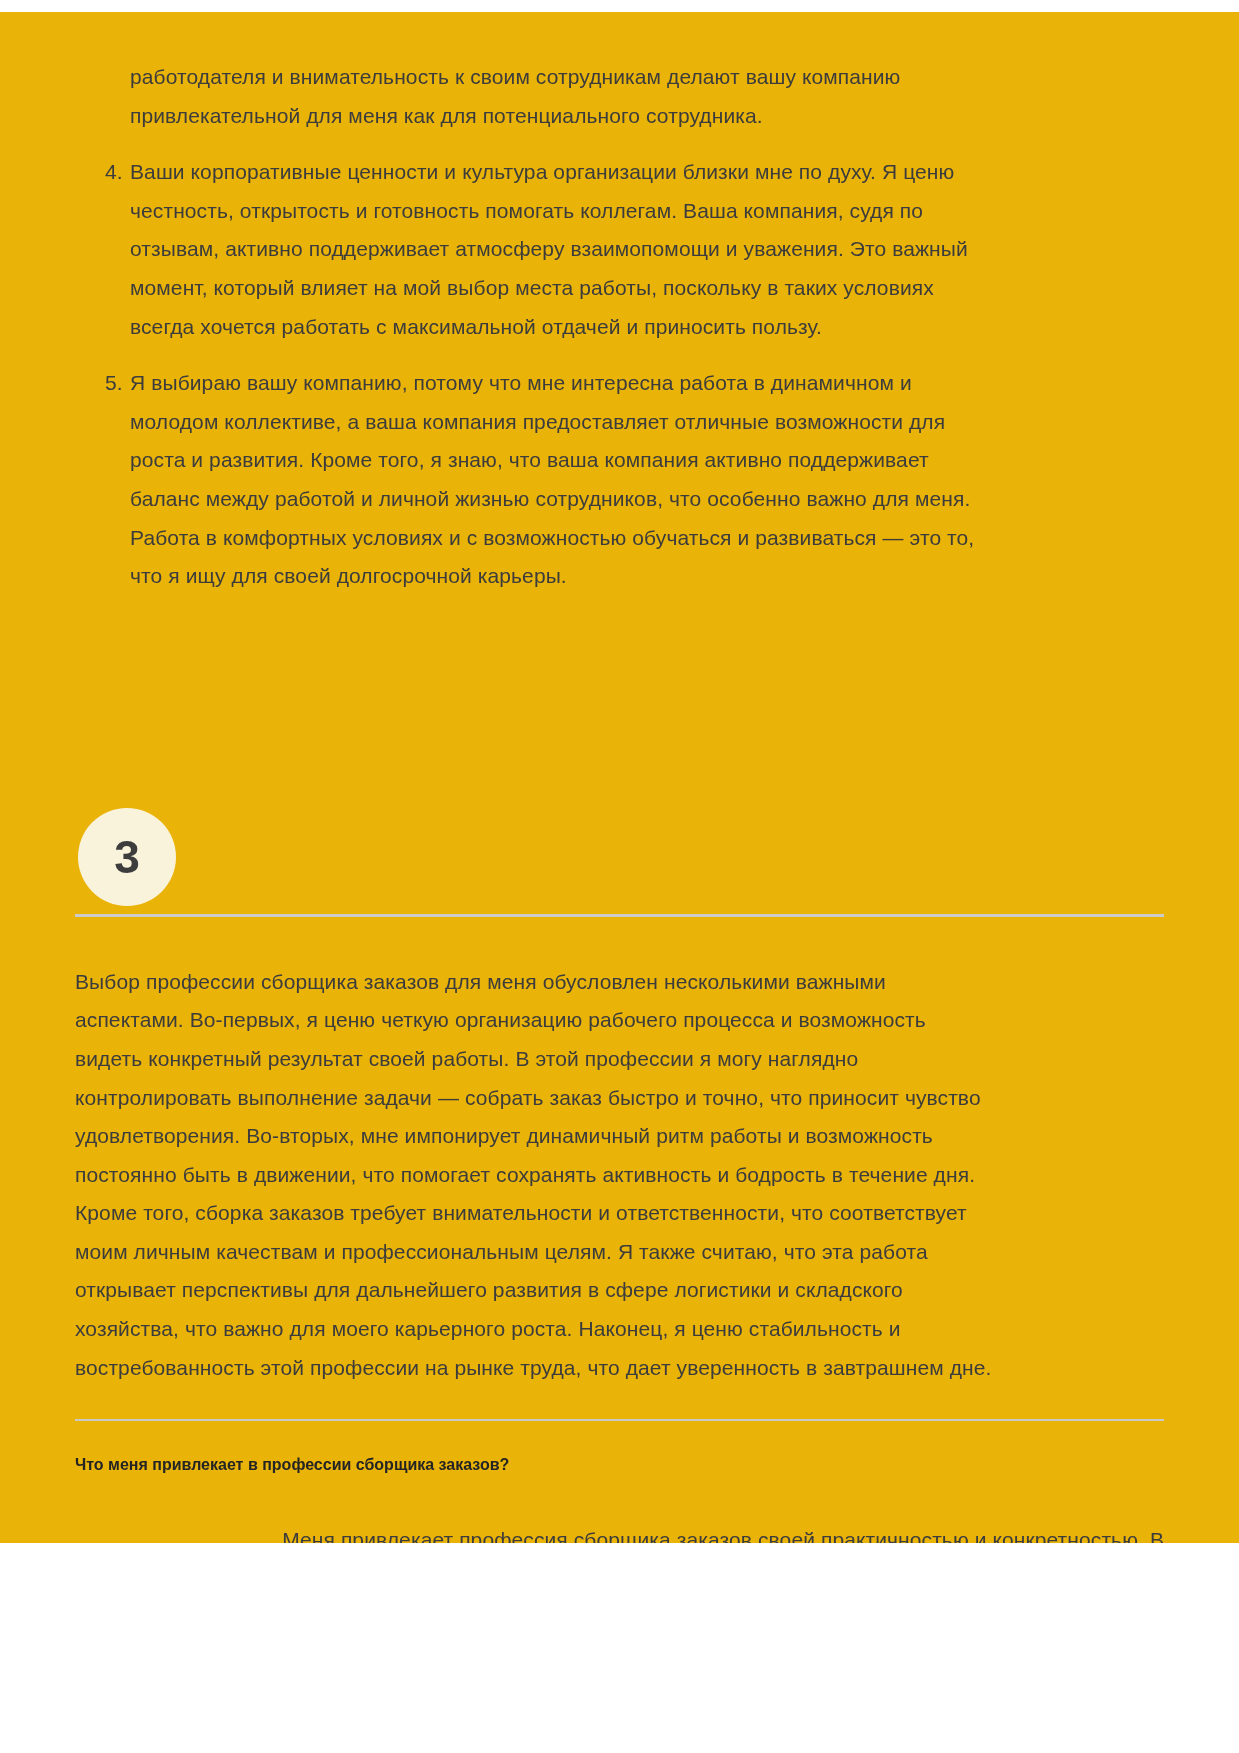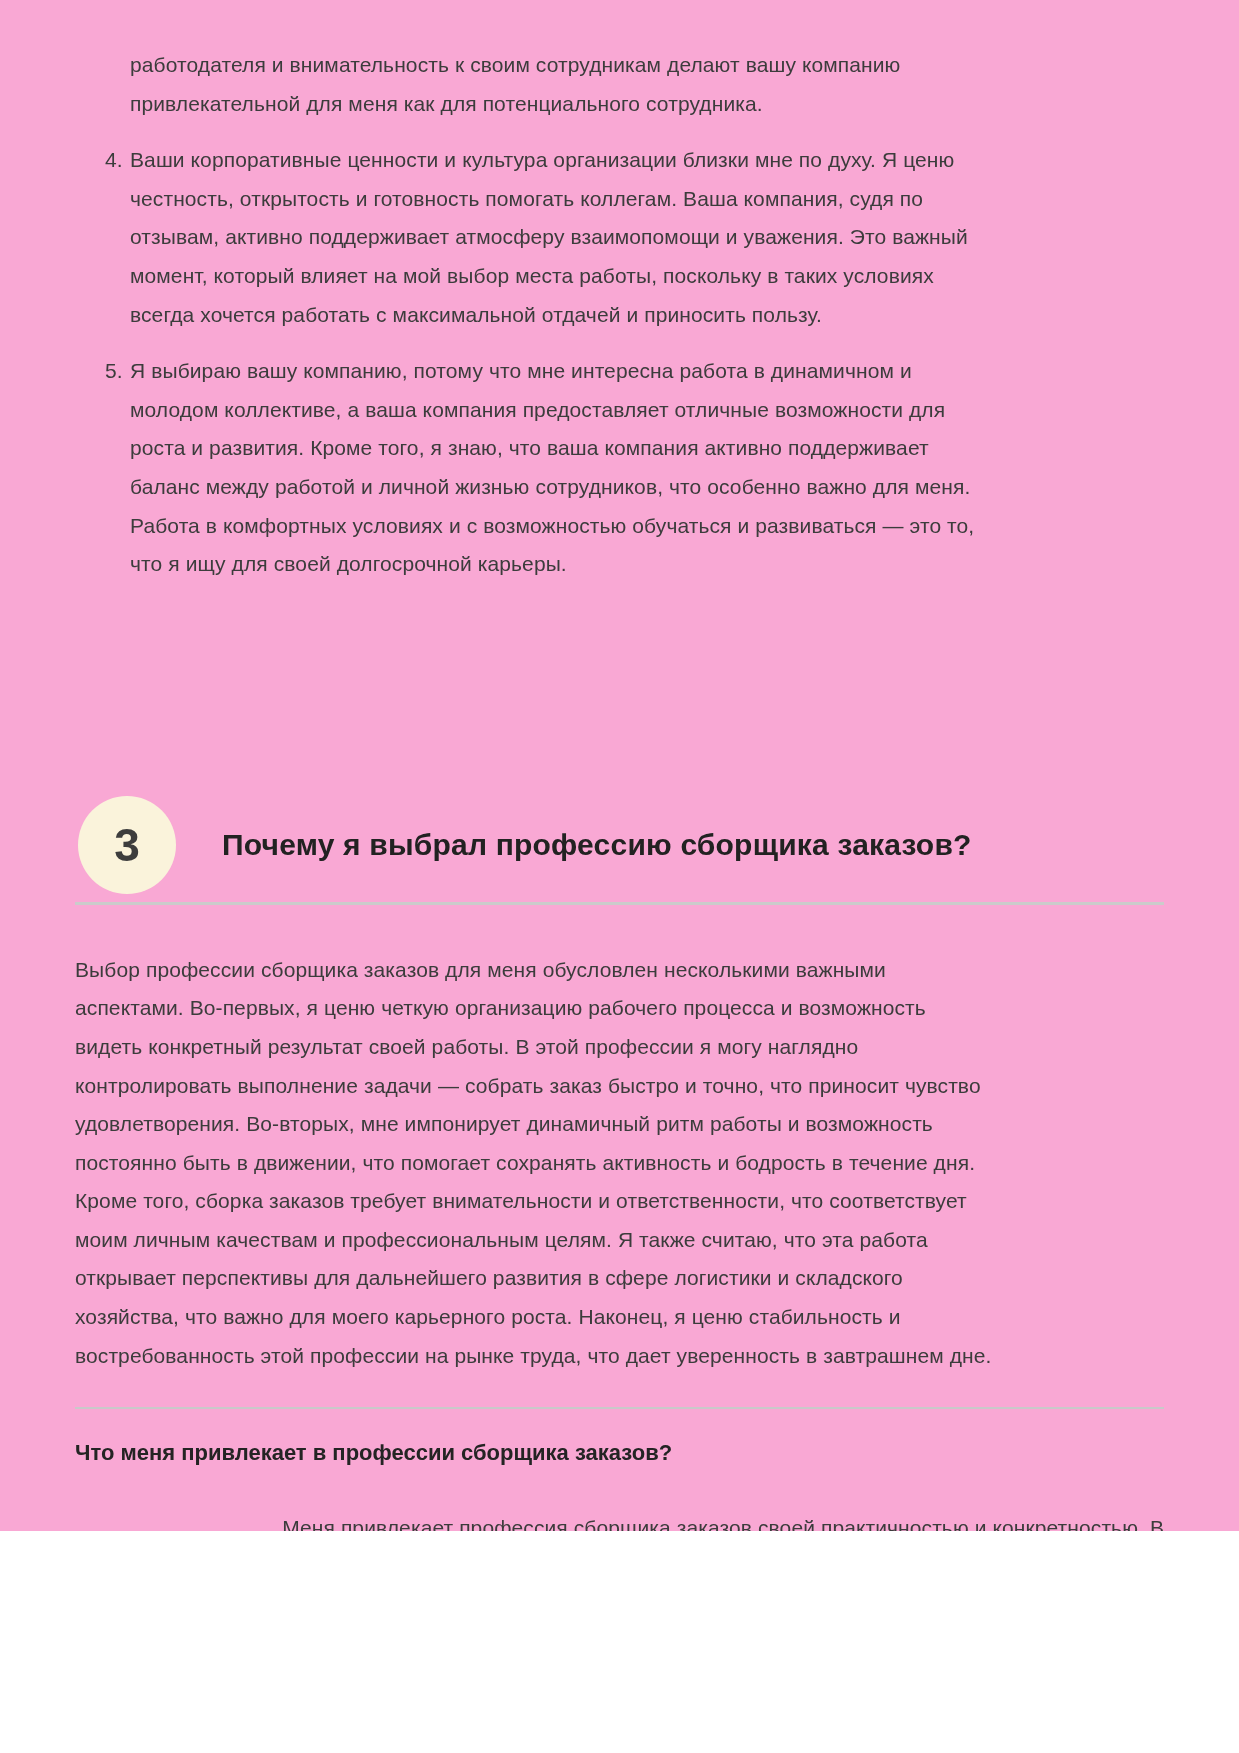--- a/index.html
+++ b/index.html
@@ -4,22 +4,22 @@
 <style>
   html, body {
     margin: 0;
     padding: 0;
     background: #ffffff;
   }
   .page {
     position: relative;
     width: 1239px;
     height: 1531px;
-    margin: 0 auto;
-    background: #f9a8d4;
+    margin: 12px auto;
+    background: #eab308;
     overflow: hidden;
     font-family: "Liberation Sans", "DejaVu Sans", sans-serif;
     color: #3c3c3c;
   }
   .content {
     padding: 46px 75px 0 75px;
   }
   .body-text {
     margin: 0;
     font-size: 21px;
@@ -86,21 +86,21 @@
   .rule-thin {
     margin-top: 32px;
     height: 2px;
     background: #c9c9c9;
   }
   .section-paragraph {
     margin-top: 46px;
   }
   .subsection-title {
     margin: 28px 0 0 0;
-    font-size: 22px;
+    font-size: 16px;
     line-height: 32px;
     font-weight: bold;
     color: #242424;
   }
   .subsection-paragraph {
     margin-top: 40px;
     text-align: right;
   }
 </style>
 </head>
@@ -128,21 +128,20 @@
 роста и развития. Кроме того, я знаю, что ваша компания активно поддерживает
 баланс между работой и личной жизнью сотрудников, что особенно важно для меня.
 Работа в комфортных условиях и с возможностью обучаться и развиваться — это то,
 что я ищу для своей долгосрочной карьеры.</p>
     </div>
 
     <div class="section-heading">
       <div class="section-number-circle">
         <span class="section-number">3</span>
       </div>
-      <h2 class="section-title">Почему я выбрал профессию сборщика заказов?</h2>
     </div>
 
     <div class="rule"></div>
 
     <p class="body-text lines section-paragraph">Выбор профессии сборщика заказов для меня обусловлен несколькими важными
 аспектами. Во-первых, я ценю четкую организацию рабочего процесса и возможность
 видеть конкретный результат своей работы. В этой профессии я могу наглядно
 контролировать выполнение задачи — собрать заказ быстро и точно, что приносит чувство
 удовлетворения. Во-вторых, мне импонирует динамичный ритм работы и возможность
 постоянно быть в движении, что помогает сохранять активность и бодрость в течение дня.

